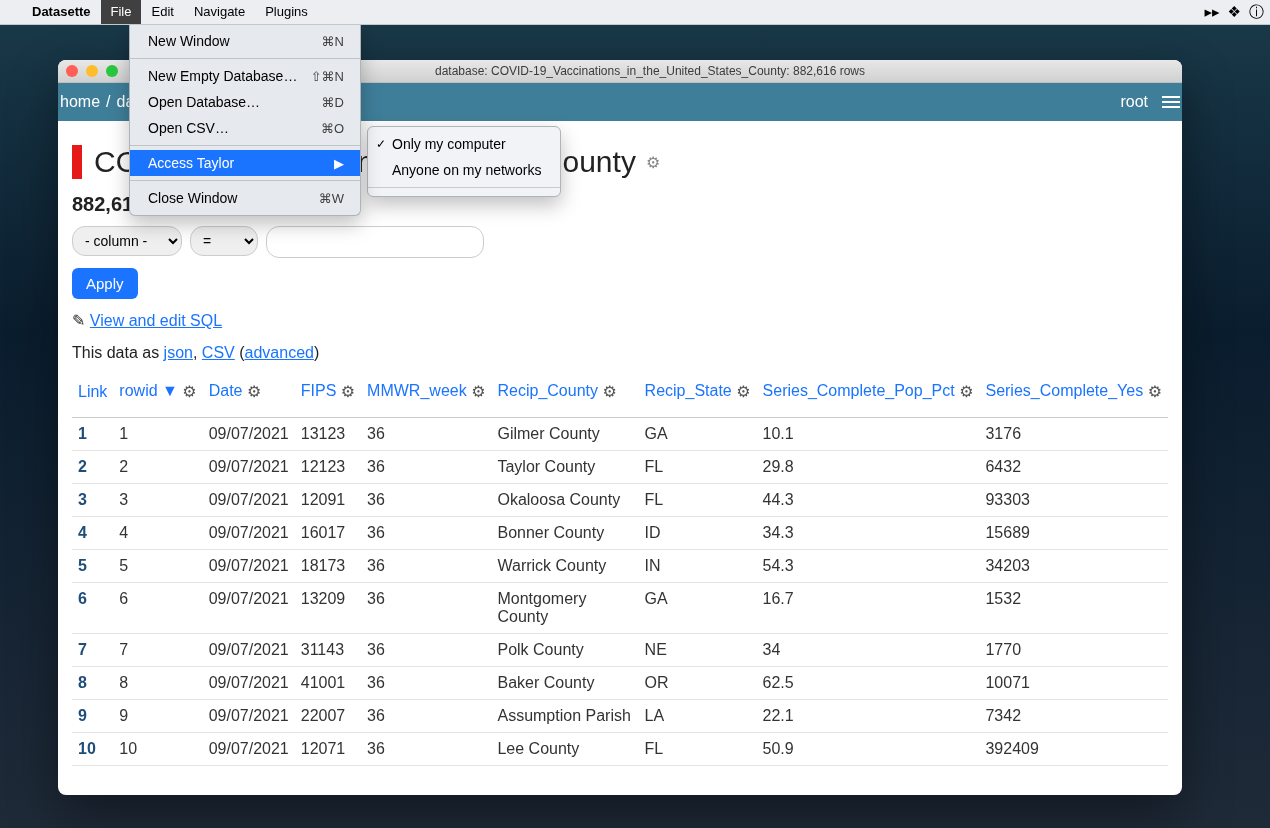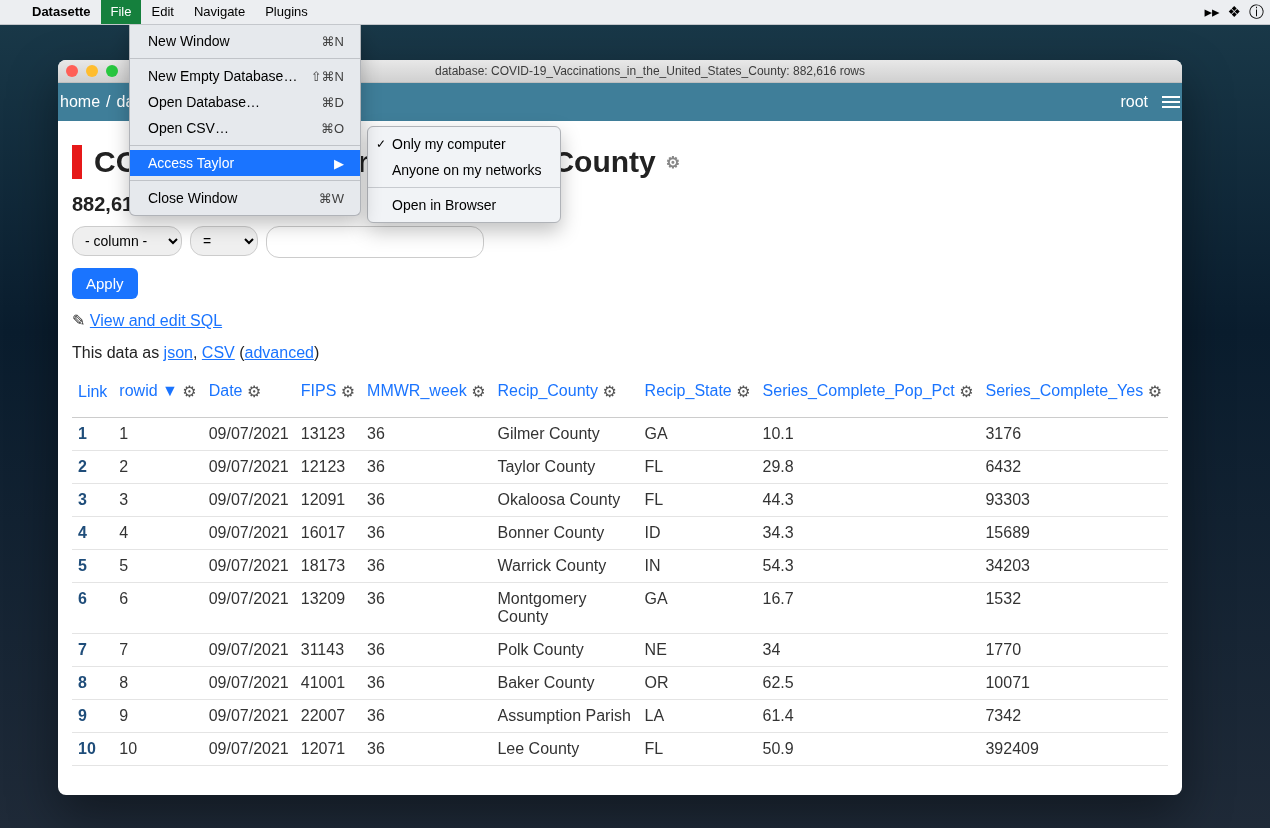--- a/index.html
+++ b/index.html
@@ -1,21 +1,21 @@
 <!DOCTYPE html>
 <html><head>
 <meta charset="utf-8">
 <style>
   html,body{margin:0;padding:0;height:100%;font-family:-apple-system,Helvetica,Arial,sans-serif;background:linear-gradient(180deg,#1a3a4a 0%,#0a1d2e 40%,#1f2a38 100%);}
   
   .menubar{position:fixed;top:0;left:0;right:0;height:24px;background:#eceef1;display:flex;align-items:center;font-size:13px;color:#000;z-index:100;border-bottom:1px solid #c4c7cc;}
   .menubar .apple{width:22px;text-align:center;font-size:14px;}
   .menubar .m-item{padding:0 10px;height:24px;line-height:24px;}
   .menubar .m-item.app{font-weight:bold;}
-  .menubar .m-item.active{background:#15803d;color:#fff;}
+  .menubar .m-item.active{background:#404040;color:#fff;}
   .menubar .spacer{flex:1;}
   .menubar .right{padding:0 6px;font-size:15px;display:flex;align-items:center;gap:8px;}
   .menubar .right span{font-family:inherit;}
   
   .dropdown{position:fixed;top:24px;left:129px;width:230px;background:#e6e9ed;border:1px solid #b0b3b8;border-top:none;border-radius:0 0 6px 6px;box-shadow:0 8px 20px rgba(0,0,0,0.25);z-index:99;font-size:14px;padding:4px 0;}
   .dropdown .dd-item{display:flex;align-items:center;justify-content:space-between;padding:2px 16px 2px 18px;height:22px;color:#000;}
   .dropdown .dd-item.hl{background:#1a74ff;color:#fff;}
   .dropdown .dd-sep{height:1px;background:#c0c3c8;margin:4px 0;}
   .dropdown .sc{font-size:13px;color:#404040;}
   .dropdown .dd-item.hl .sc{color:#fff;}
@@ -27,21 +27,21 @@
   
   .window{position:fixed;top:60px;left:58px;width:1124px;height:735px;background:#fff;border-radius:8px;box-shadow:0 20px 50px rgba(0,0,0,0.4);overflow:hidden;z-index:10;}
   .titlebar{height:22px;background:linear-gradient(#e8e8e8,#d0d0d0);display:flex;align-items:center;font-size:12px;color:#3b3b3b;padding:0 8px;border-bottom:1px solid #bfbfbf;}
   .tl-btn{width:12px;height:12px;border-radius:50%;margin-right:8px;}
   .tl-red{background:#ff5f57;} .tl-yel{background:#ffbd2e;} .tl-grn{background:#28c840;}
   .titlebar .title{margin-left:auto;margin-right:auto;}
   .dsbar{height:38px;background:#3f7e99;color:#fff;display:flex;align-items:center;padding:0 2px;font-size:16px;}
   .dsbar a{color:#fff;text-decoration:none;}
   .dsbar .push{margin-left:auto;display:flex;align-items:center;gap:14px;}
   .content{padding:12px 14px;color:#222;overflow:auto;height:652px;}
-  h1{display:flex;align-items:center;gap:10px;font-size:30px;font-weight:700;margin:12px 0 10px;text-align:right;}
+  h1{display:flex;align-items:center;gap:10px;font-size:30px;font-weight:400;margin:12px 0 10px;text-align:right;}
   h1 .redbar{width:10px;height:34px;background:#e61919;display:inline-block;margin-right:2px;}
   .rowcount{font-size:20px;font-weight:700;margin:14px 0 10px;}
   .filterrow{display:flex;gap:8px;margin-bottom:10px;}
   .filterrow select,.filterrow input{height:30px;border:1px solid #ccc;border-radius:13px;font-size:14px;padding:0 8px;}
   .filterrow .col{width:110px;} .filterrow .op{width:68px;} .filterrow .val{width:200px;}
   .apply{background:#1a74ff;color:#fff;border:none;border-radius:6px;padding:7px 14px;font-size:15px;margin-bottom:12px;cursor:pointer;}
   .sql-link{color:#1a74ff;text-decoration:underline;font-size:16px;}
   .export{margin:14px 0;font-size:16px;}
   .export a{color:#1a74ff;text-decoration:underline;}
   table{border-collapse:collapse;width:100%;font-size:16px;}
@@ -104,24 +104,20 @@
 <div class="submenu">
   <div class="sm-item">
     <span class="check">✓</span>
     <span>Only my computer</span>
   </div>
   <div class="sm-item">
     <span class="check"></span>
     <span>Anyone on my networks</span>
   </div>
   <div class="sm-sep"></div>
-  <div class="sm-item">
-    <span class="check"></span>
-    <span>Open in Browser</span>
-  </div>
 </div>
 
 <div class="window">
   <div class="titlebar">
     <div class="tl-btn tl-red"></div>
     <div class="tl-btn tl-yel"></div>
     <div class="tl-btn tl-grn"></div>
     <span class="title">database: COVID-19_Vaccinations_in_the_United_States_County: 882,616 rows</span>
   </div>
   <div class="dsbar">
@@ -270,21 +266,21 @@
             <td>10071</td>
           </tr>
           <tr>
             <td class="link"><a href="#">9</a></td>
             <td>9</td>
             <td>09/07/2021</td>
             <td>22007</td>
             <td>36</td>
             <td>Assumption Parish</td>
             <td>LA</td>
-            <td>61.4</td>
+            <td>22.1</td>
             <td>7342</td>
           </tr>
           <tr>
             <td class="link"><a href="#">10</a></td>
             <td>10</td>
             <td>09/07/2021</td>
             <td>12071</td>
             <td>36</td>
             <td>Lee County</td>
             <td>FL</td>

